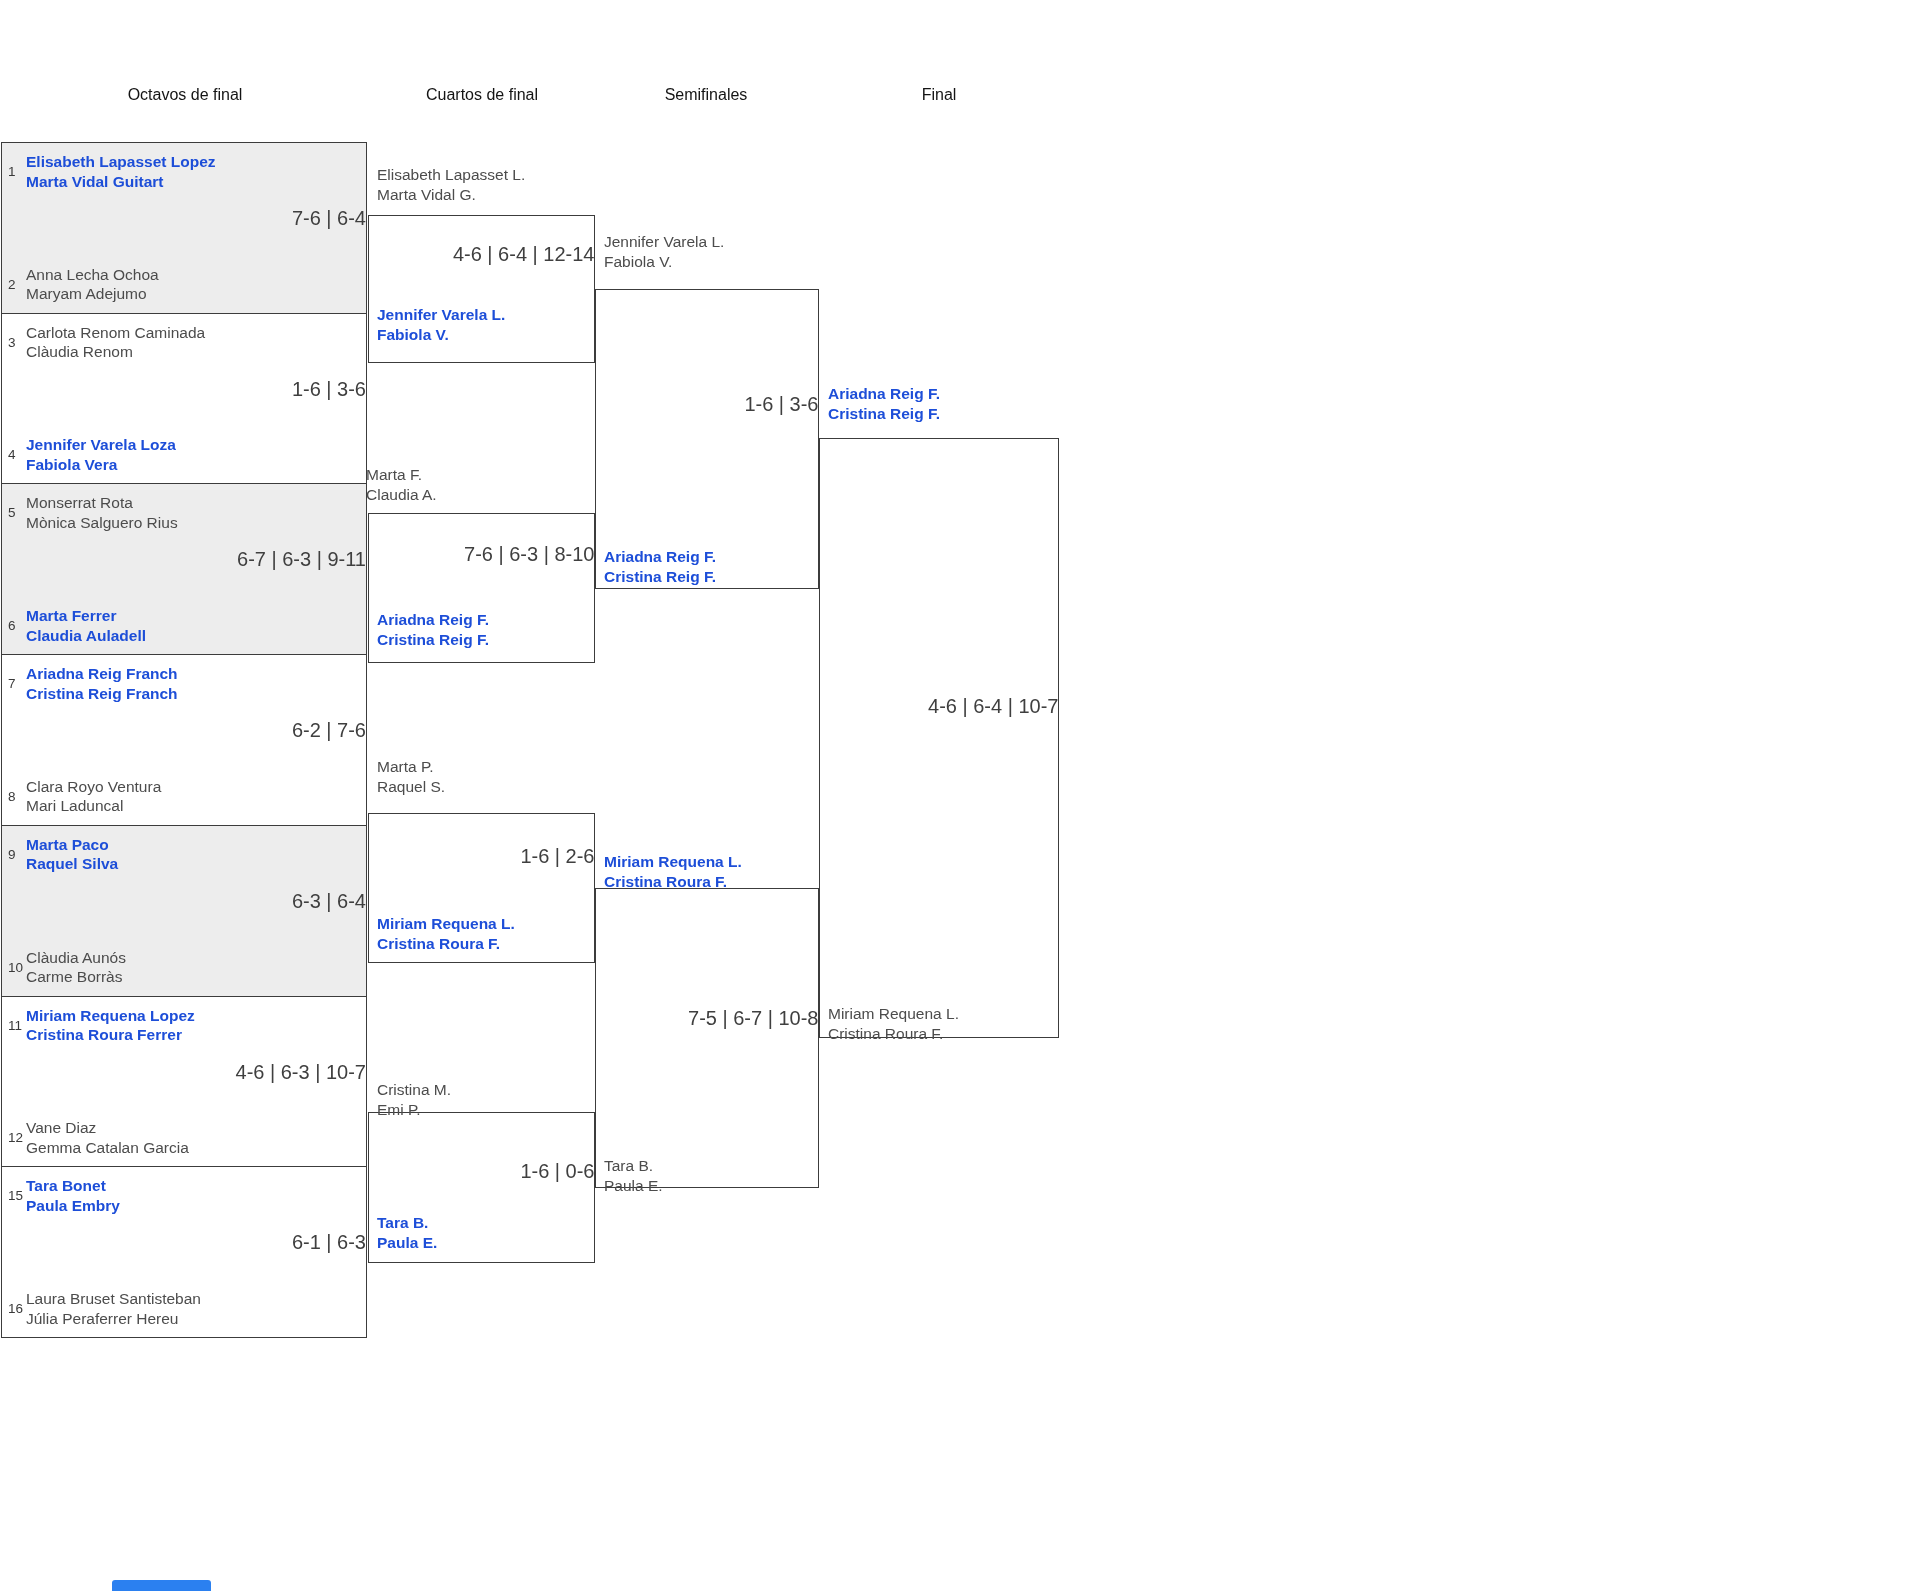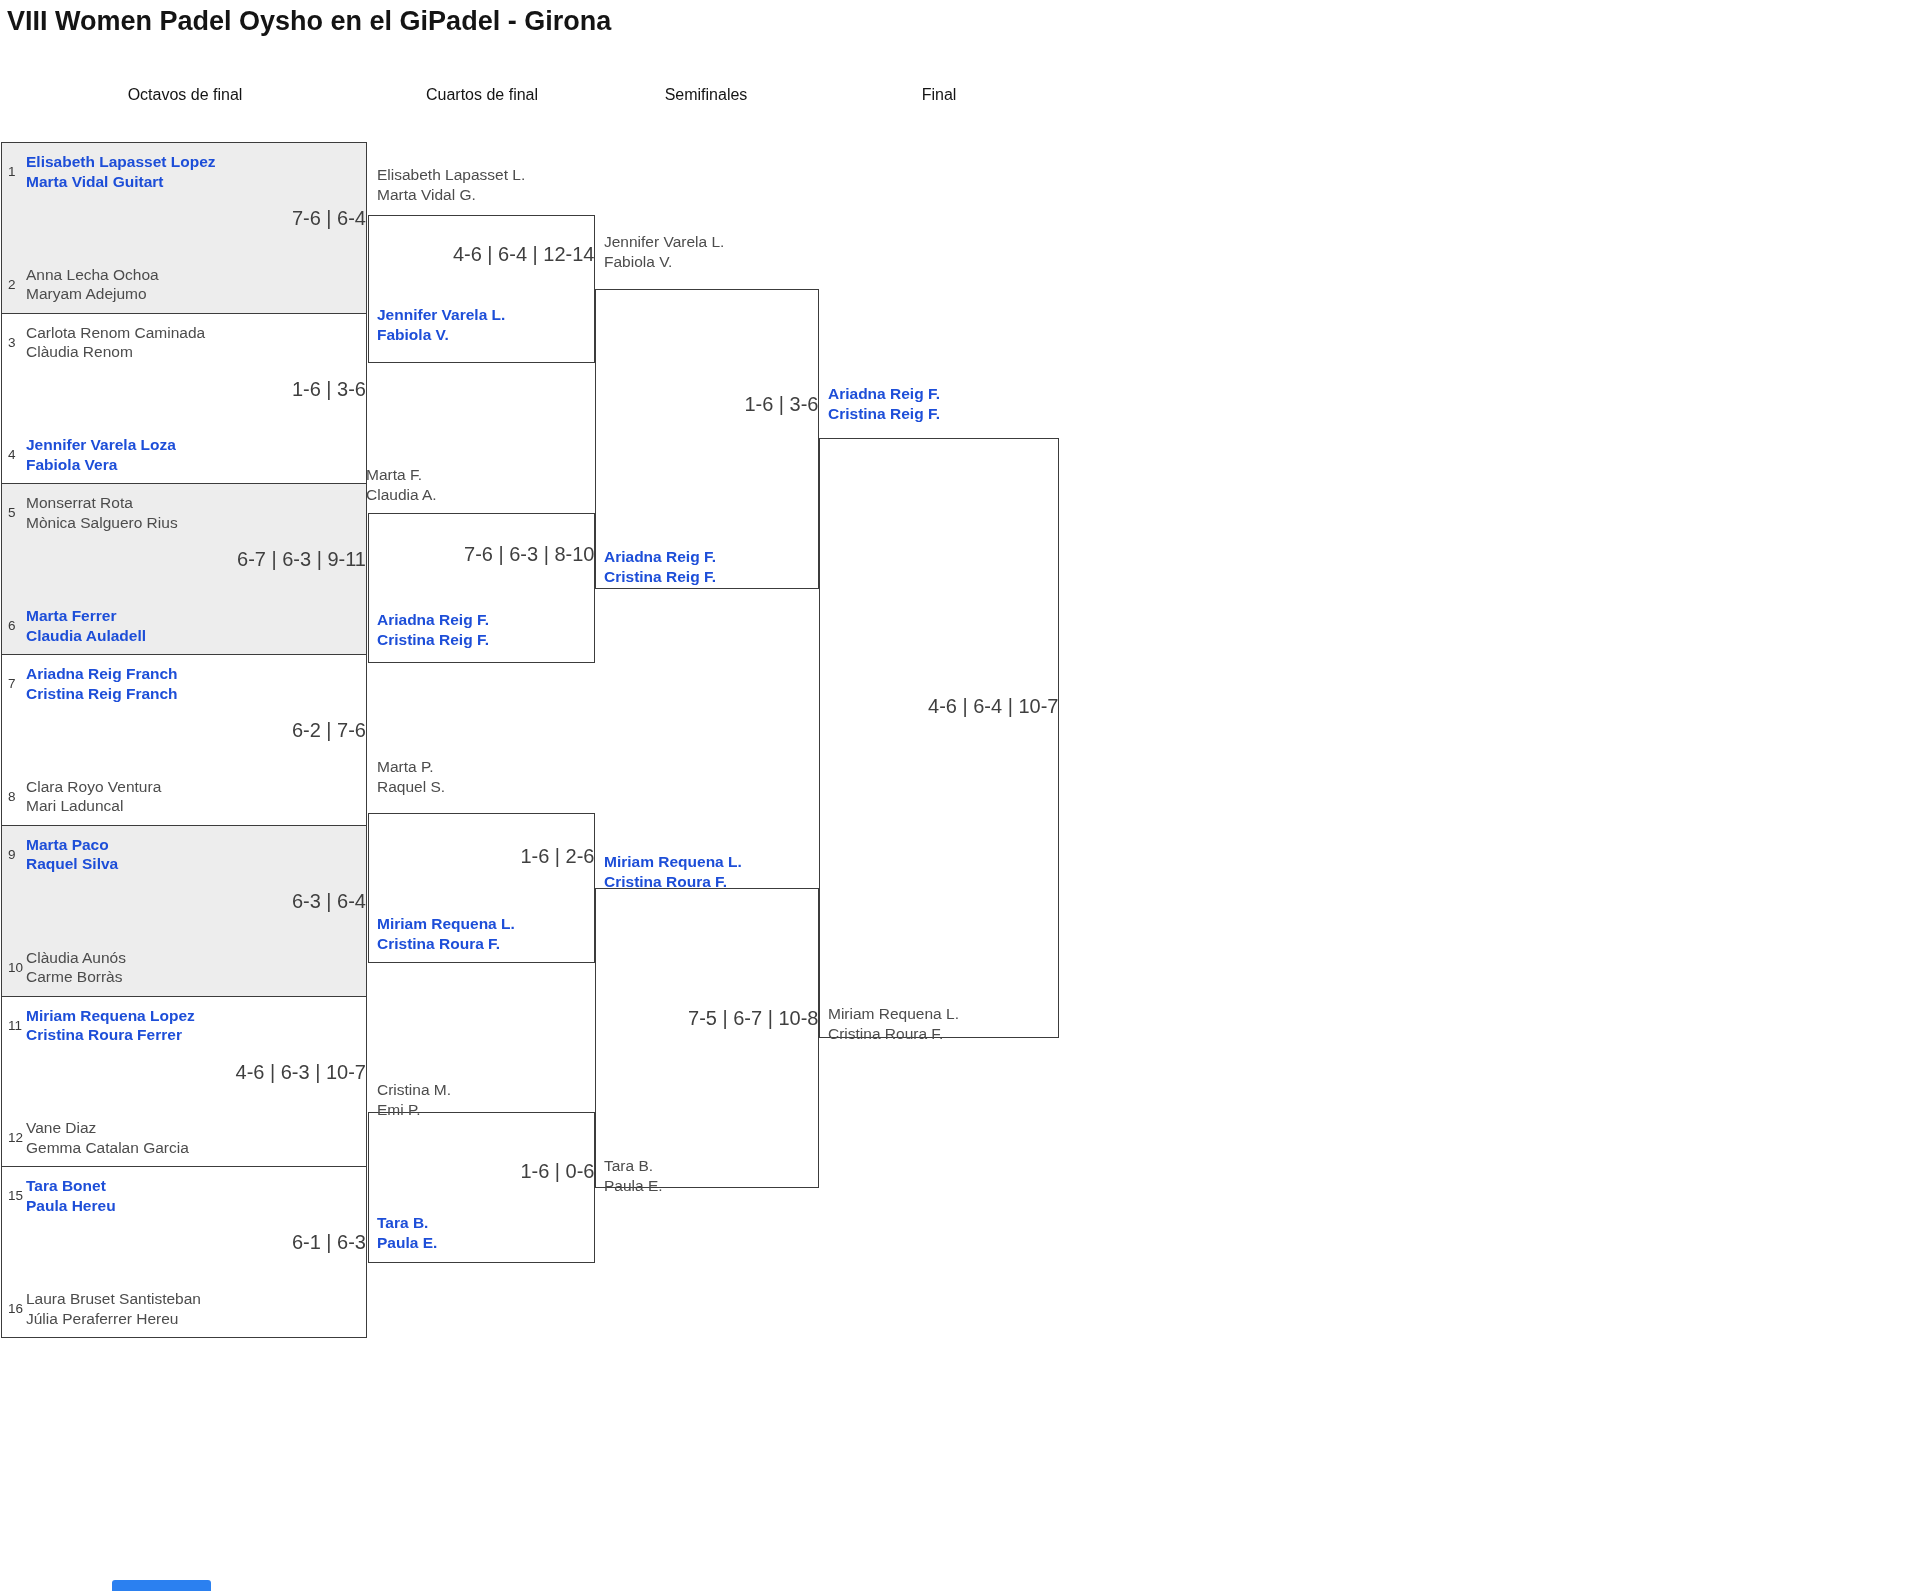--- a/index.html
+++ b/index.html
@@ -39,21 +39,20 @@
 
   .blue-bar{position:absolute;left:112px;top:1580px;width:99px;height:11px;
             background:#2b80f0;border-radius:3px 3px 0 0;}
 </style>
 </head>
 <body>
 
 <div class="page">
 
   <div class="title">
-    <div>VIII Women Padel Oysho en el GiPadel - Girona</div>
   </div>
 
   <div class="hdr" style="left:35px">Octavos de final</div>
   <div class="hdr" style="left:332px">Cuartos de final</div>
   <div class="hdr" style="left:556px">Semifinales</div>
   <div class="hdr" style="left:789px">Final</div>
 
   <div class="of">
 
     <div class="of-m gray">
@@ -138,21 +137,21 @@
         <div>Vane Diaz</div>
         <div>Gemma Catalan Garcia</div>
       </div>
     </div>
 
 
     <div class="of-m">
       <div class="seed">15</div>
       <div class="team a win">
         <div>Tara Bonet</div>
-        <div>Paula Hereu</div>
+        <div>Paula Embry</div>
       </div>
       <div class="score">6-1 | 6-3</div>
       <div class="seed b">16</div>
       <div class="team b">
         <div>Laura Bruset Santisteban</div>
         <div>Júlia Peraferrer Hereu</div>
       </div>
     </div>
 
   </div>

